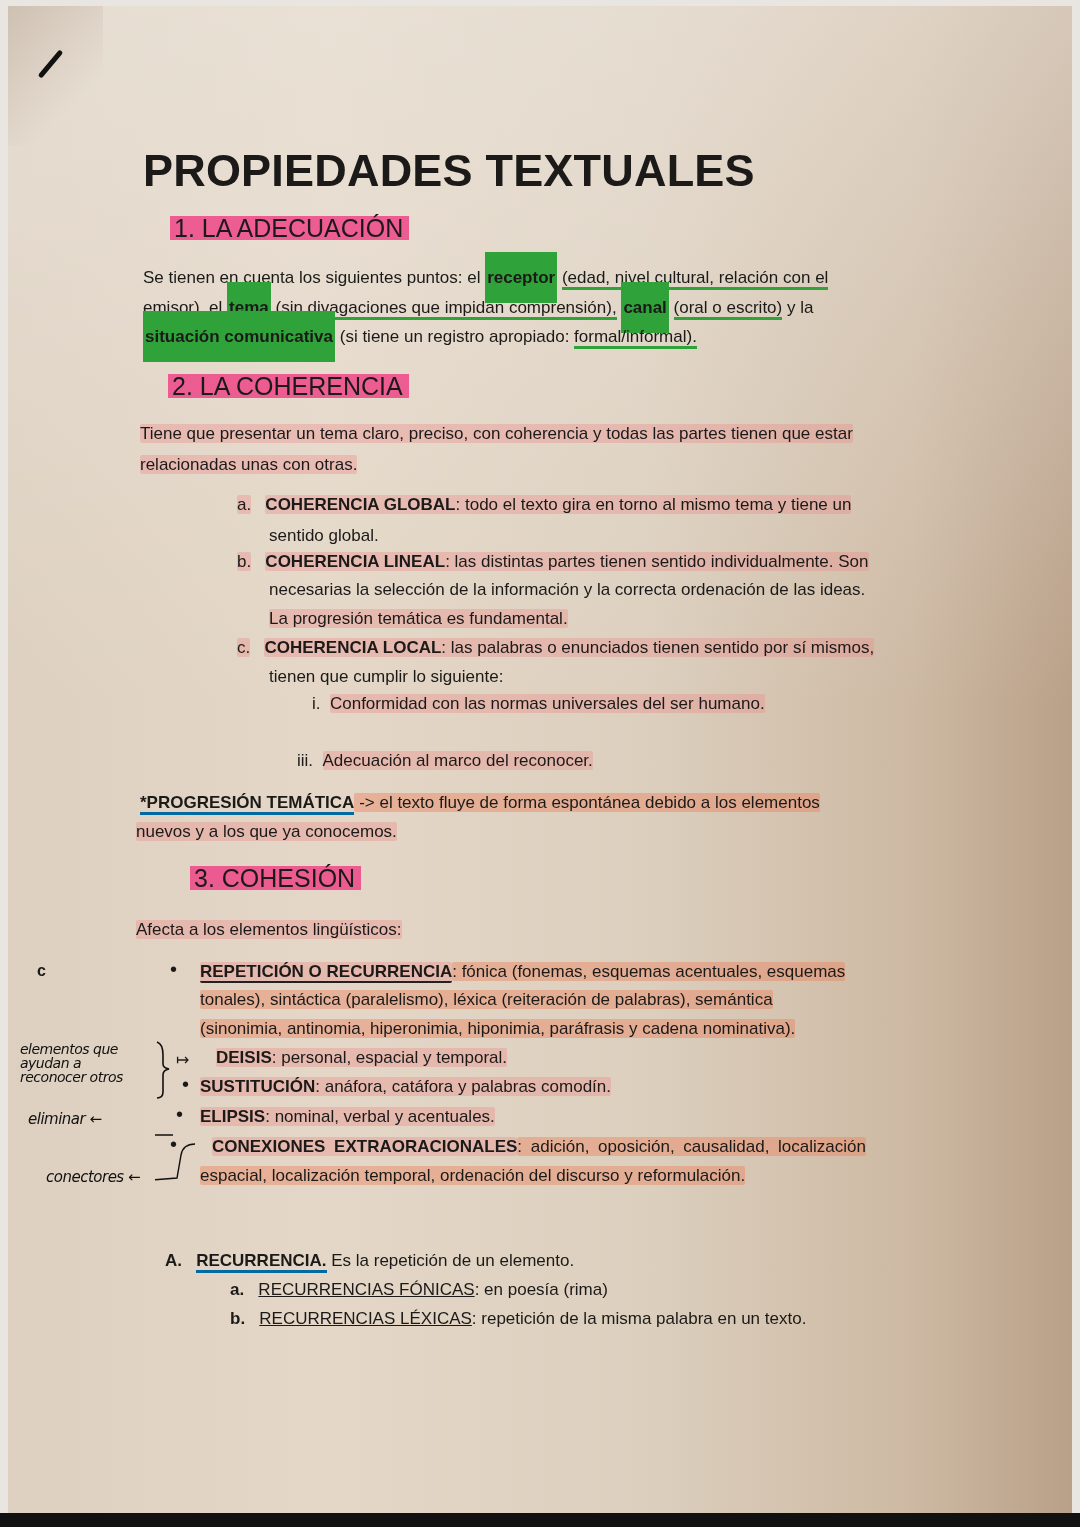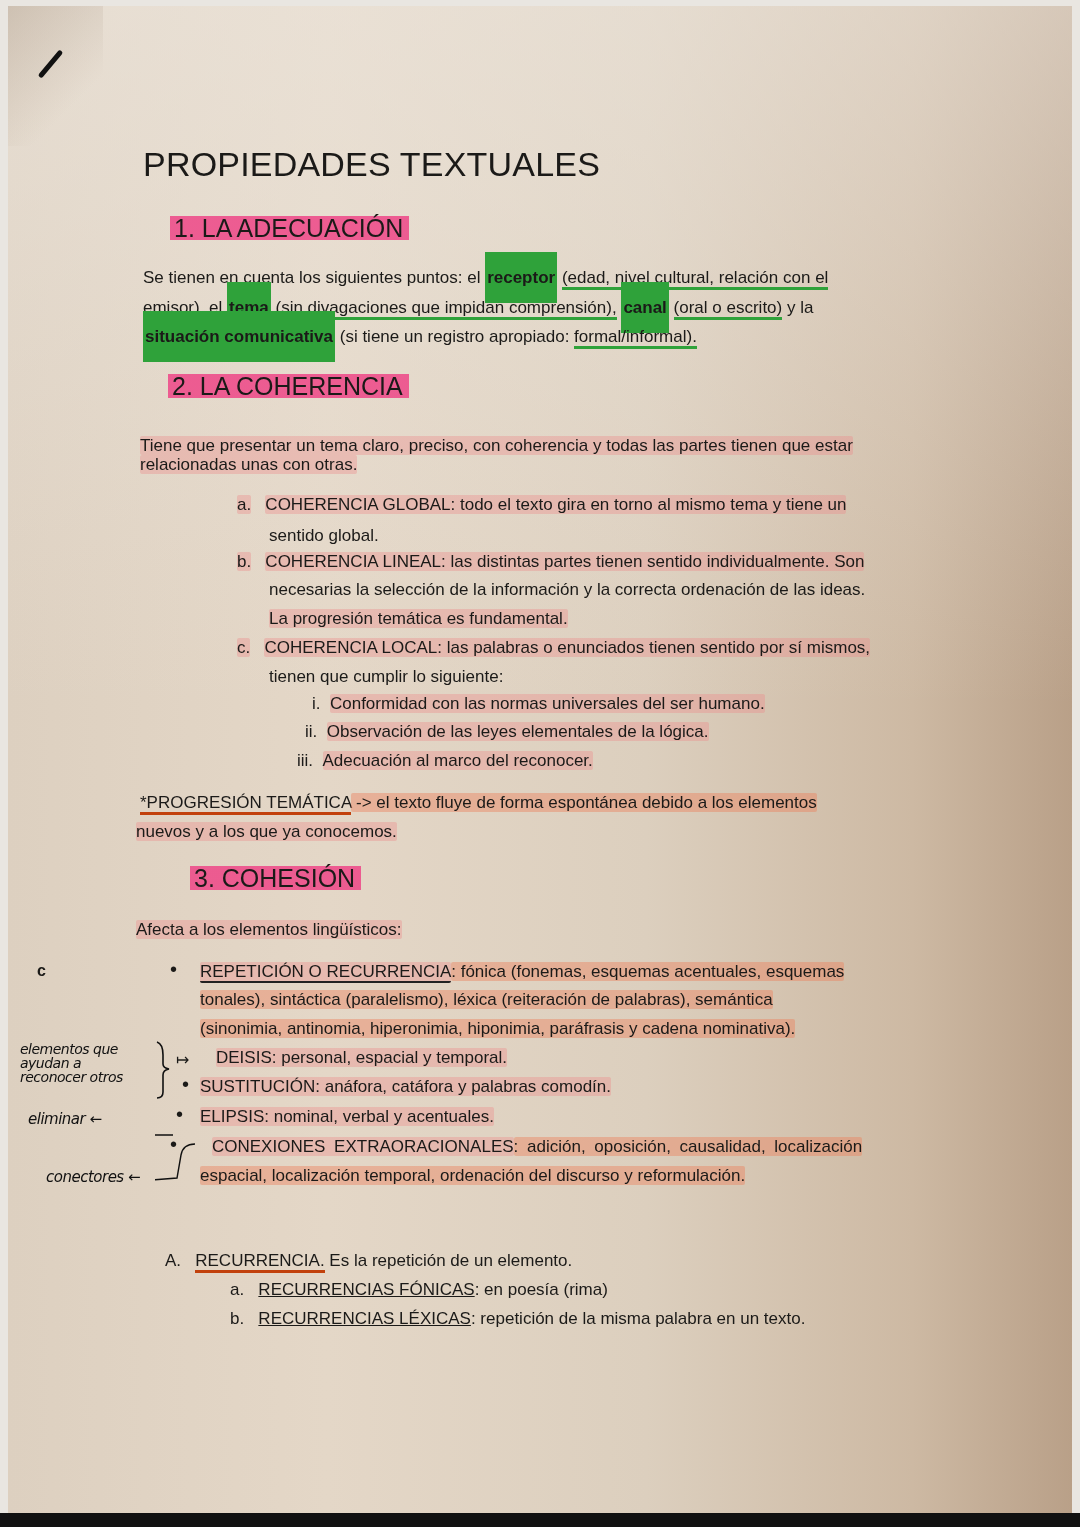--- a/index.html
+++ b/index.html
@@ -20,32 +20,32 @@
     position:absolute; left:8px; top:6px; width:95px; height:140px;
     background: linear-gradient(135deg, rgba(160,140,120,0.35) 0%, rgba(160,140,120,0) 70%);
   }
   .bottom-bar { position:absolute; left:0; right:0; bottom:0; height:14px; background:#111; }
   .pen-mark {
     position:absolute; left:48px; top:47px; width:5px; height:34px;
     background:#111; border-radius:3px; transform:rotate(40deg);
   }
   .doc { position:absolute; left:0; top:0; width:1080px; height:1527px; color:#1b1a18; }
   .abs { position:absolute; white-space:nowrap; }
-  .title { font-weight:normal; font-size:34px; letter-spacing:0.2px; }
+  .title { font-weight:bold; font-size:45px; letter-spacing:0.2px; }
   .h2 { font-weight:normal; font-size:25px; }
   .hl-pink-strong { background:linear-gradient(180deg, rgba(238,60,130,0) 8%, rgba(238,70,135,0.85) 8%, rgba(238,70,135,0.85) 92%, rgba(238,60,130,0) 92%); padding:0 6px 0 4px; }
   .body { font-size:17px; }
   .hl-pink { background:rgba(236,140,140,0.38); border-radius:2px; }
   .hl-orange { background:rgba(235,130,95,0.45); border-radius:2px; }
   .hl-green { background:#2fa23a; color:#1b1a18; font-weight:bold; padding:16px 2px; }
   .ul-green { border-bottom:3px solid #2fa23a; }
-  .ul-pink { border-bottom:3px solid #c2410c; }
+  .ul-pink { border-bottom:3px solid #0369a1; }
   .ul-black { text-decoration:underline; }
   .ul-dark-under { border-bottom:2px solid #222; }
-  b { font-weight:normal; }
+  b { font-weight:bold; }
   .bullet { font-size:20px; }
   .hand { font-family:"DejaVu Sans", sans-serif; font-style:italic; font-size:14px; color:#111; letter-spacing:-0.5px; }
 </style>
 </head>
 <body>
 
 <div class="paper">
   <div class="paper-top"></div>
 </div>
 <div class="corner-shadow"></div>
@@ -67,21 +67,21 @@
     <span class="ul-green">emisor)</span><span>, el </span><span class="hl-green">tema</span> <span class="ul-green">(sin divagaciones que impidan comprensión),</span> <span class="hl-green">canal</span> <span class="ul-green">(oral o escrito)</span><span> y la</span>
   </div>
   <div class="abs body" style="left:143px; top:327px;">
     <span class="hl-green">situación comunicativa</span><span> (si tiene un registro apropiado: </span><span class="ul-green">formal/informal).</span>
   </div>
 
   <div class="abs h2" style="left:168px; top:372px;">
     <span class="hl-pink-strong">2. LA COHERENCIA</span>
   </div>
 
-  <div class="abs body" style="left:140px; top:436px;">
+  <div class="abs body" style="left:140px; top:424px;">
     <span class="hl-pink">Tiene que presentar un tema claro, preciso, con coherencia y todas las partes tienen que estar</span>
   </div>
   <div class="abs body" style="left:140px; top:455px;">
     <span class="hl-pink">relacionadas unas con otras.</span>
   </div>
 
   <div class="abs body" style="left:237px; top:495px;">
     <span class="hl-pink">a.</span>&nbsp;&nbsp;&nbsp;<span class="hl-pink"><b>COHERENCIA GLOBAL</b><span>: todo el texto gira en torno al mismo tema y tiene un</span></span>
   </div>
   <div class="abs body" style="left:269px; top:526px;">
@@ -100,23 +100,20 @@
 
   <div class="abs body" style="left:237px; top:638px;">
     <span class="hl-pink">c.</span>&nbsp;&nbsp;&nbsp;<span class="hl-pink"><b>COHERENCIA LOCAL</b><span>: las palabras o enunciados tienen sentido por sí mismos,</span></span>
   </div>
   <div class="abs body" style="left:269px; top:667px;">
     <span>tienen que cumplir lo siguiente:</span>
   </div>
 
   <div class="abs body" style="left:312px; top:694px;">
     <span>i.</span>&nbsp;&nbsp;<span class="hl-pink">Conformidad con las normas universales del ser humano.</span>
-  </div>
-  <div class="abs body" style="left:305px; top:722px;">
-    <span>ii.</span>&nbsp;&nbsp;<span class="hl-pink">Observación de las leyes elementales de la lógica.</span>
   </div>
   <div class="abs body" style="left:297px; top:751px;">
     <span>iii.</span>&nbsp;&nbsp;<span class="hl-pink">Adecuación al marco del reconocer.</span>
   </div>
 
   <div class="abs body" style="left:140px; top:793px;">
     <b class="ul-pink">*PROGRESIÓN TEMÁTICA</b><span class="hl-orange"> -&gt; el texto fluye de forma espontánea debido a los elementos</span>
   </div>
   <div class="abs body" style="left:136px; top:822px;">
     <span class="hl-pink">nuevos y a los que ya conocemos.</span>

